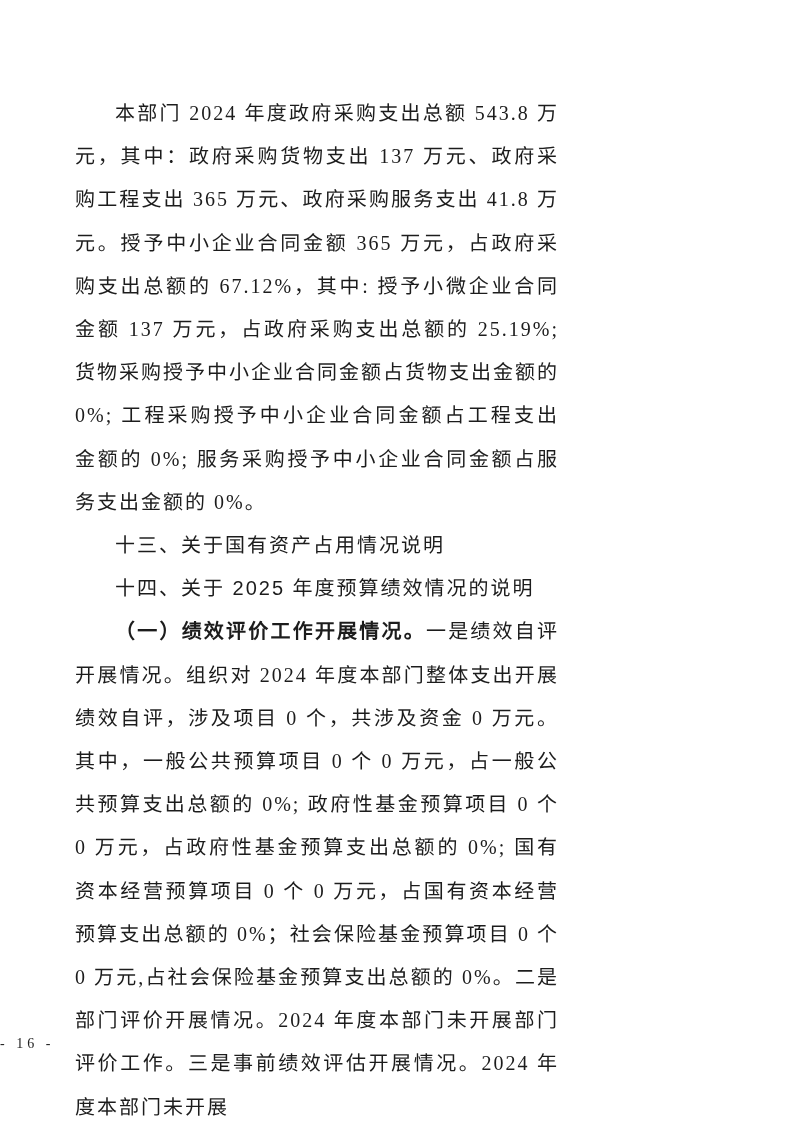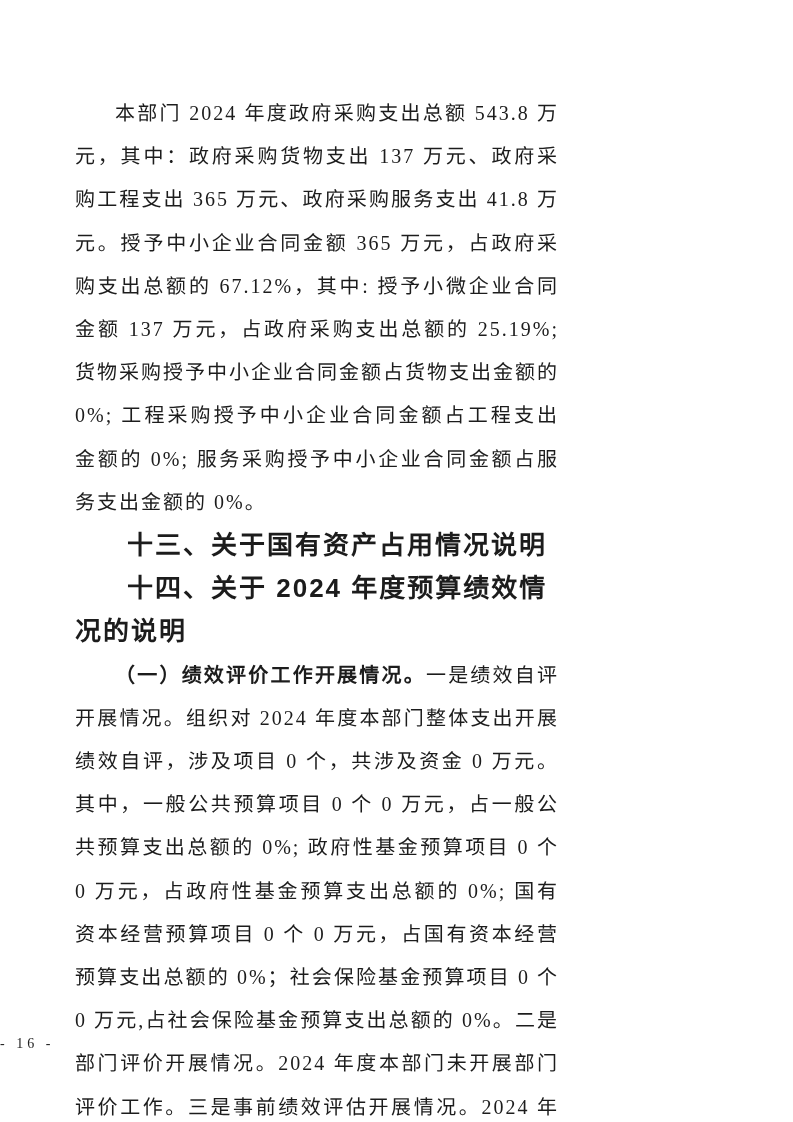--- a/index.html
+++ b/index.html
@@ -27,25 +27,25 @@
     font-size: 20px;
     line-height: 43.2px;
     letter-spacing: 2px;
     text-indent: 2em;
     text-align: justify;
     text-justify: inter-character;
     word-break: break-all;
   }
   .content h2 {
     margin: 0;
-    font-size: 26px;
+    font-size: 20px;
     line-height: 43.2px;
     letter-spacing: 2px;
     text-indent: 2em;
-    font-weight: bold;
+    font-weight: normal;
     font-family: "Liberation Sans", "DejaVu Sans", sans-serif;
   }
   .content p strong {
     font-weight: bold;
     font-family: Liberation Serif, serif;
   }
   .page-footer {
     position: absolute;
     left: 0;
     right: 0;
@@ -56,19 +56,19 @@
     font-family: "Liberation Serif", "DejaVu Serif", serif;
   }
 </style>
 </head>
 <body>
 
 <div class="page">
   <main class="content" id="doc-body">
       <p><span>本部门 2024 年度政府采购支出总额 543.8 万元，其中：政府采购货物支出 137 万元、政府采购工程支出 365 万元、政府采购服务支出 41.8 万元。授予中小企业合同金额 365 万元，占政府采购支出总额的 67.12%，其中: 授予小微企业合同金额 137 万元，占政府采购支出总额的 25.19%; 货物采购授予中小企业合同金额占货物支出金额的 0%; 工程采购授予中小企业合同金额占工程支出金额的 0%; 服务采购授予中小企业合同金额占服务支出金额的 0%。</span></p>
       <h2><span>十三、关于国有资产占用情况说明</span></h2>
-      <h2><span>十四、关于 2024 年度预算绩效情况的说明</span></h2>
+      <h2><span>十四、关于 2025 年度预算绩效情况的说明</span></h2>
       <p><strong>（一）绩效评价工作开展情况。</strong><span>一是绩效自评开展情况。组织对 2024 年度本部门整体支出开展绩效自评，涉及项目 0 个，共涉及资金 0 万元。其中，一般公共预算项目 0 个 0 万元，占一般公共预算支出总额的 0%; 政府性基金预算项目 0 个 0 万元，占政府性基金预算支出总额的 0%; 国有资本经营预算项目 0 个 0 万元，占国有资本经营预算支出总额的 0%；社会保险基金预算项目 0 个 0 万元,占社会保险基金预算支出总额的 0%。二是部门评价开展情况。2024 年度本部门未开展部门评价工作。三是事前绩效评估开展情况。2024 年度本部门未开展</span></p>
     </main>
   <footer class="page-footer">
     <span>- 16 -</span>
   </footer>
 </div>
 
 </body></html>

